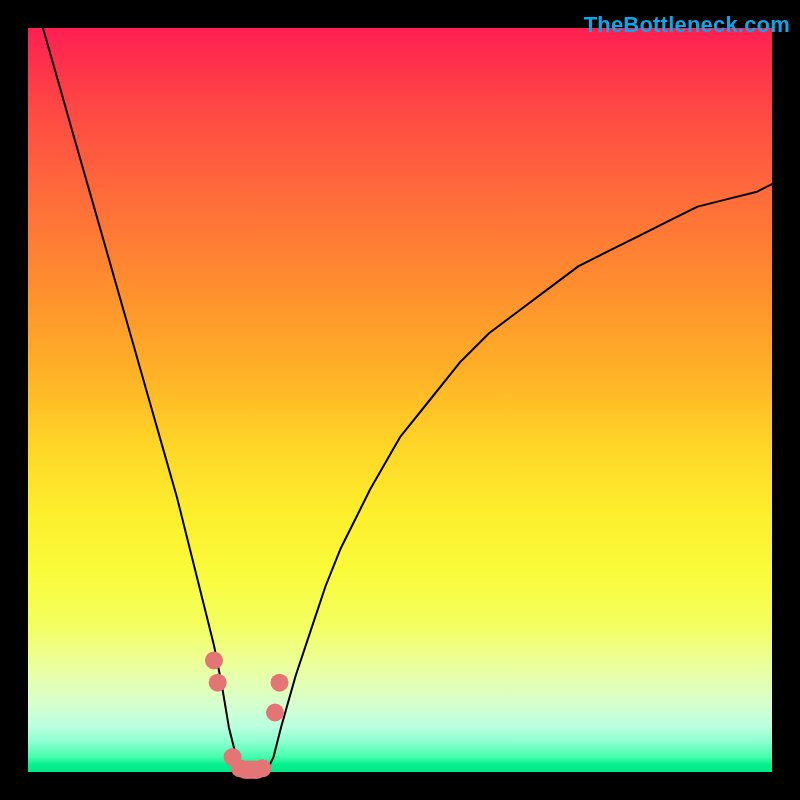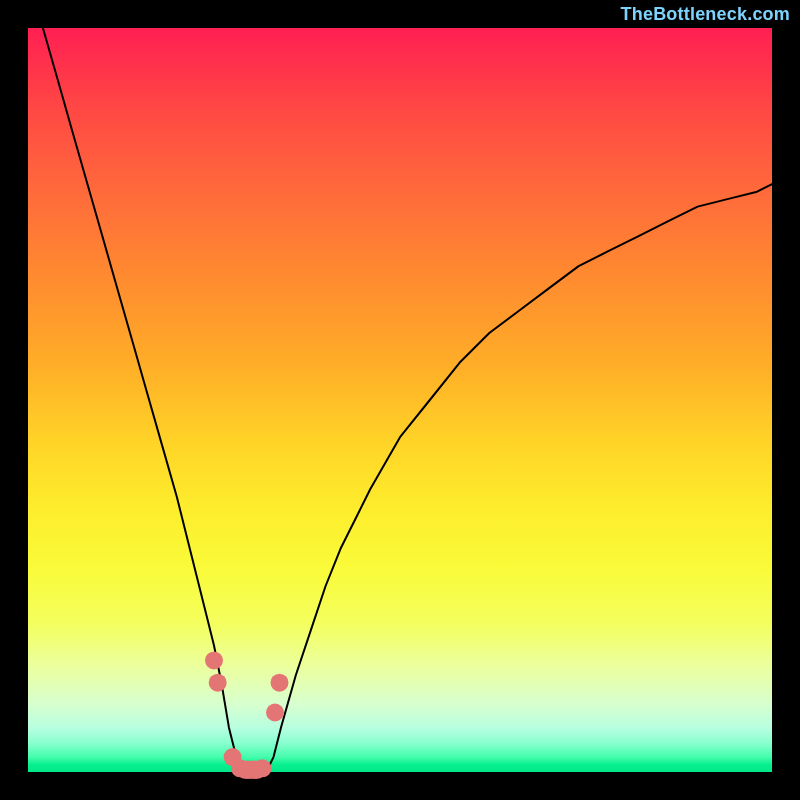--- a/index.html
+++ b/index.html
@@ -12,25 +12,25 @@
     font-family: Arial, Helvetica, sans-serif;
   }
   .root {
     position: relative;
     width: 800px;
     height: 800px;
     background: #000;
   }
   .watermark {
     position: absolute;
-    top: 4px;
+    top: 12px;
     right: 10px;
-    font-size: 18px;
+    font-size: 22px;
     font-weight: 600;
-    color: #7dd3fc;
+    color: #0ea5e9;
     letter-spacing: 0.2px;
     z-index: 10;
   }
   .plot {
     position: absolute;
     left: 28px;
     top: 28px;
     width: 744px;
     height: 744px;
     background: linear-gradient(

